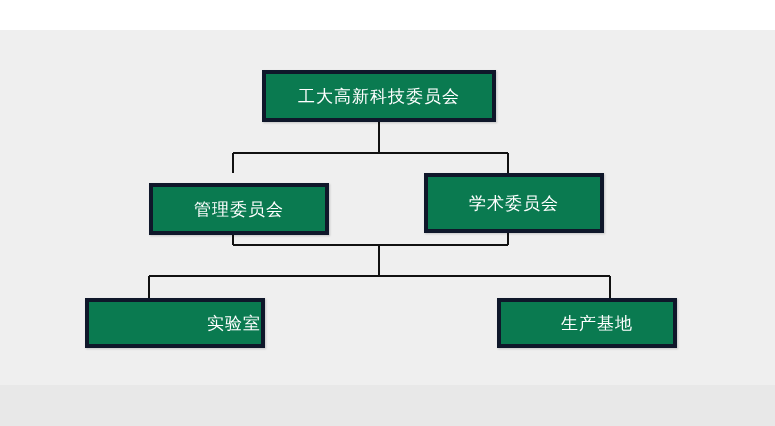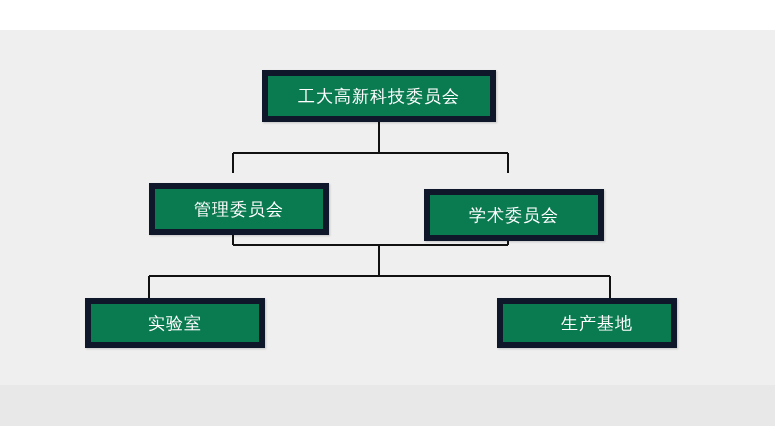--- a/index.html
+++ b/index.html
@@ -36,42 +36,42 @@
   #connectors {
     position: absolute;
     left: 0;
     top: 0;
     width: 775px;
     height: 426px;
   }
   .node {
     position: absolute;
     background: #0a7a50;
-    border: 6px solid #0f172a;
+    border: 4px solid #0f172a;
     box-sizing: border-box;
     display: flex;
     align-items: center;
     justify-content: center;
     color: #ffffff;
     font-size: 17px;
     letter-spacing: 1px;
     line-height: 1;
     white-space: nowrap;
     box-shadow: 1px 1px 2px rgba(0,0,0,0.18);
   }
   .node-label {
     color: #ffffff;
   }
   
   #node-root      { left: 262px; top: 70px;  width: 234px; height: 52px; }
   
   #node-mgmt      { left: 149px; top: 183px; width: 180px; height: 52px; }
-  #node-academic  { left: 424px; top: 173px; width: 180px; height: 52px; margin-top: 16px; }
+  #node-academic  { left: 424px; top: 173px; width: 180px; height: 60px; }
   
-  #node-lab       { left: 85px;  top: 298px; width: 180px; height: 50px; }
+  #node-lab       { left: 85px;  top: 298px; width: 180px; height: 50px; justify-content: flex-end; }
   #node-prod      { left: 497px; top: 298px; width: 180px; height: 50px; padding-left: 20px; }
 </style>
 </head>
 <body>
 
 <div id="screen">
 
   <div id="slide-canvas"></div>
   <div id="slide-canvas-lower"></div>
 

